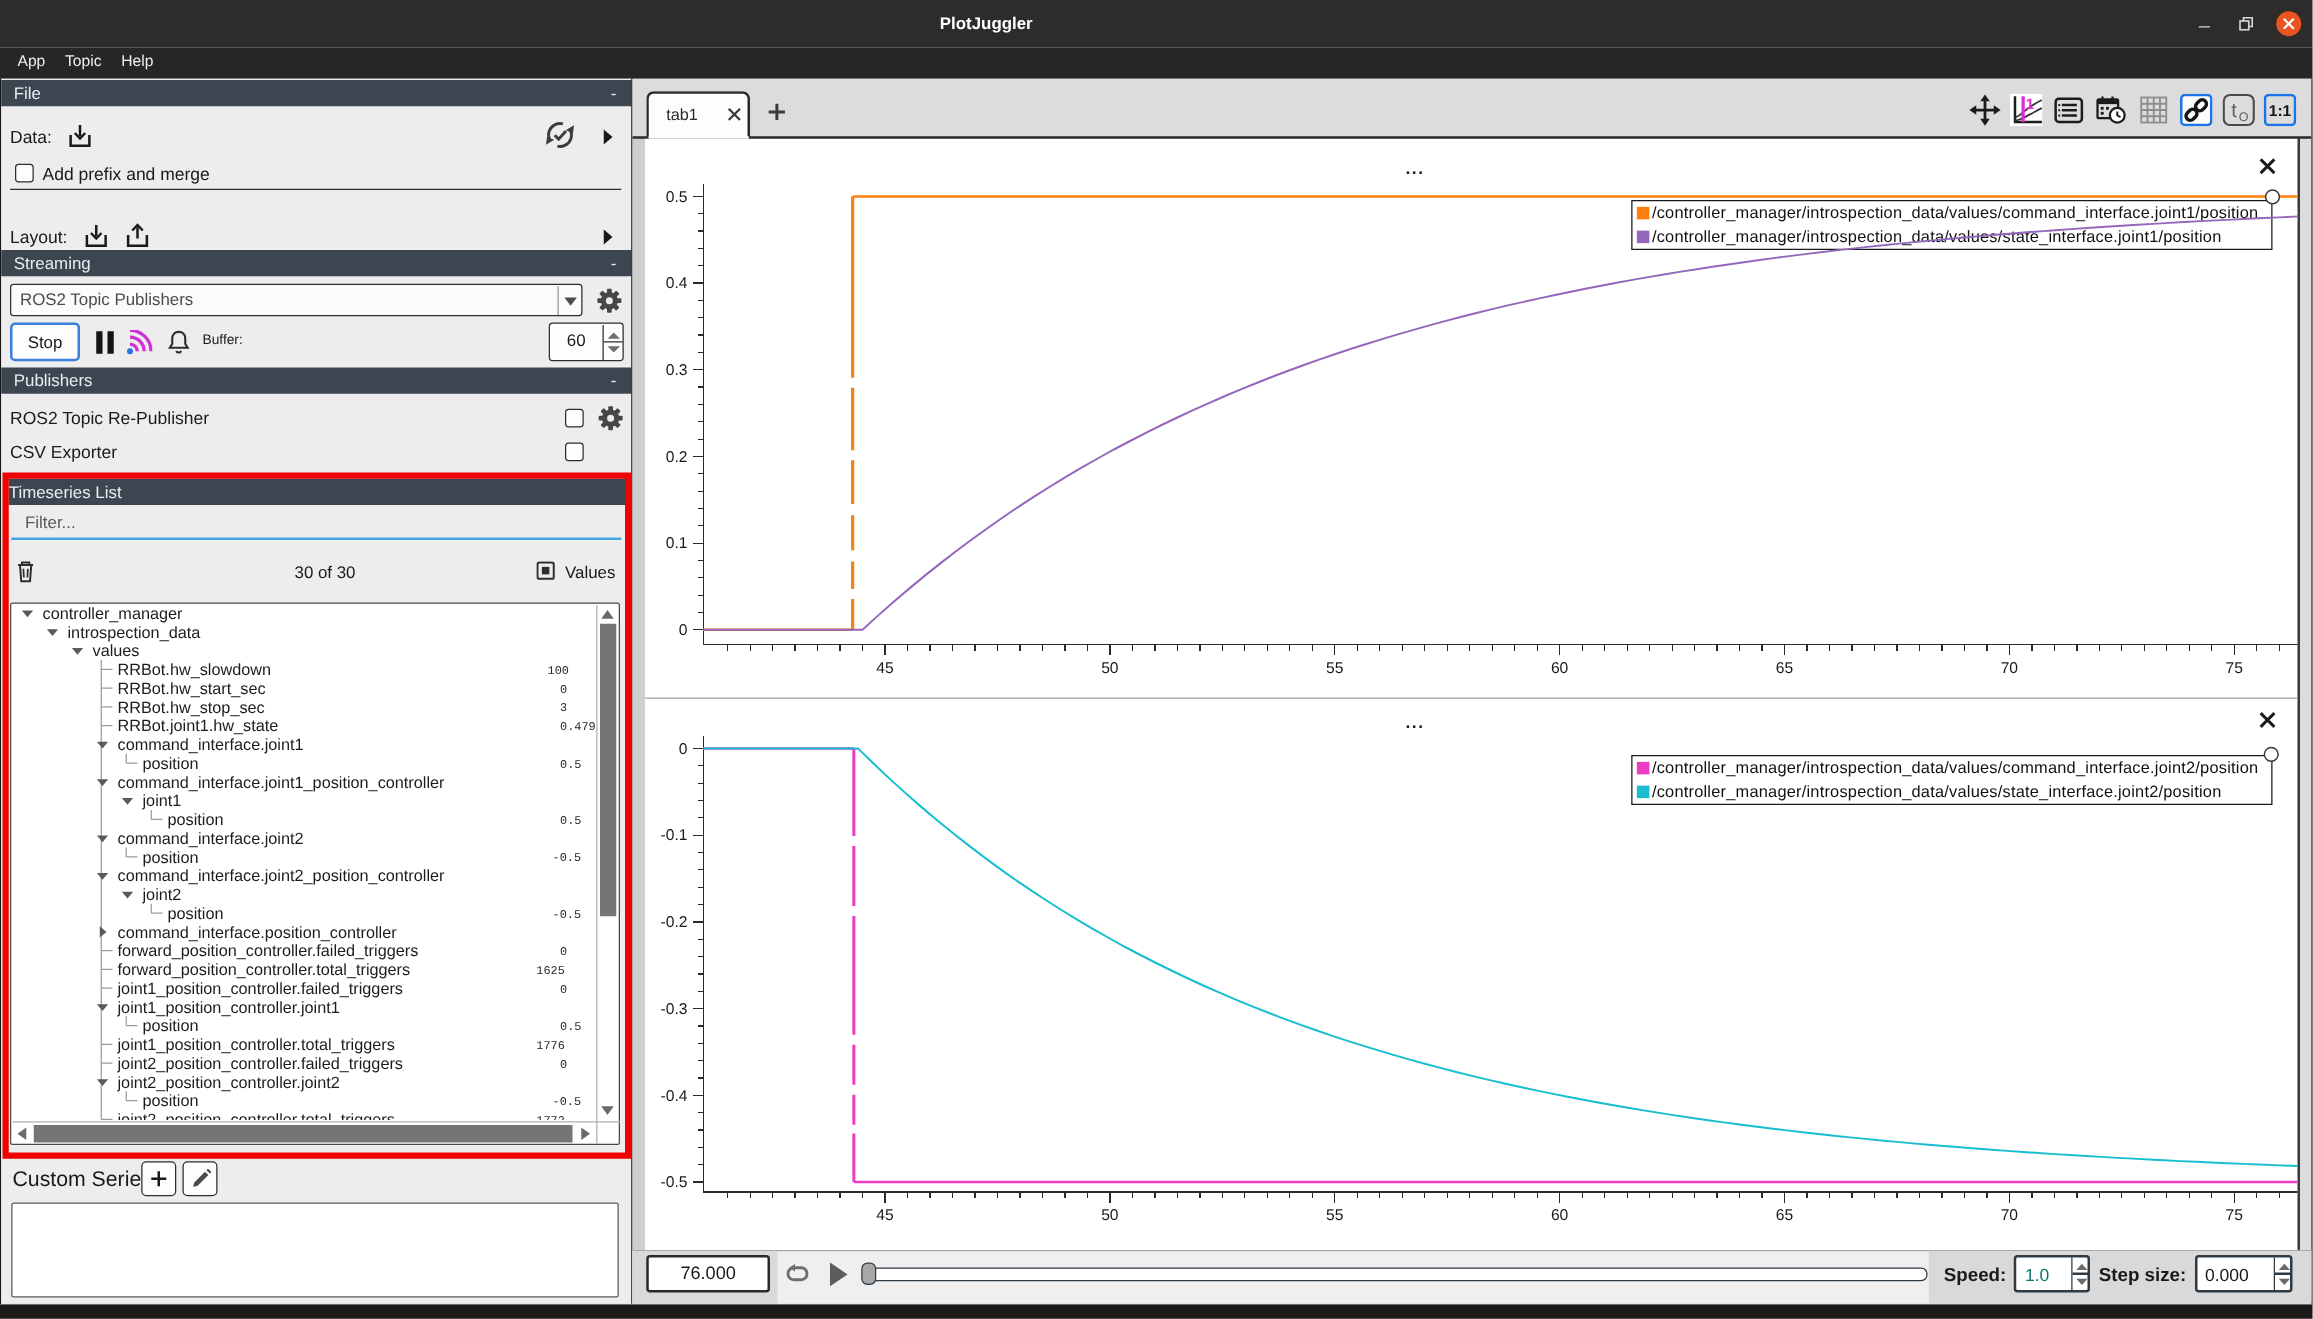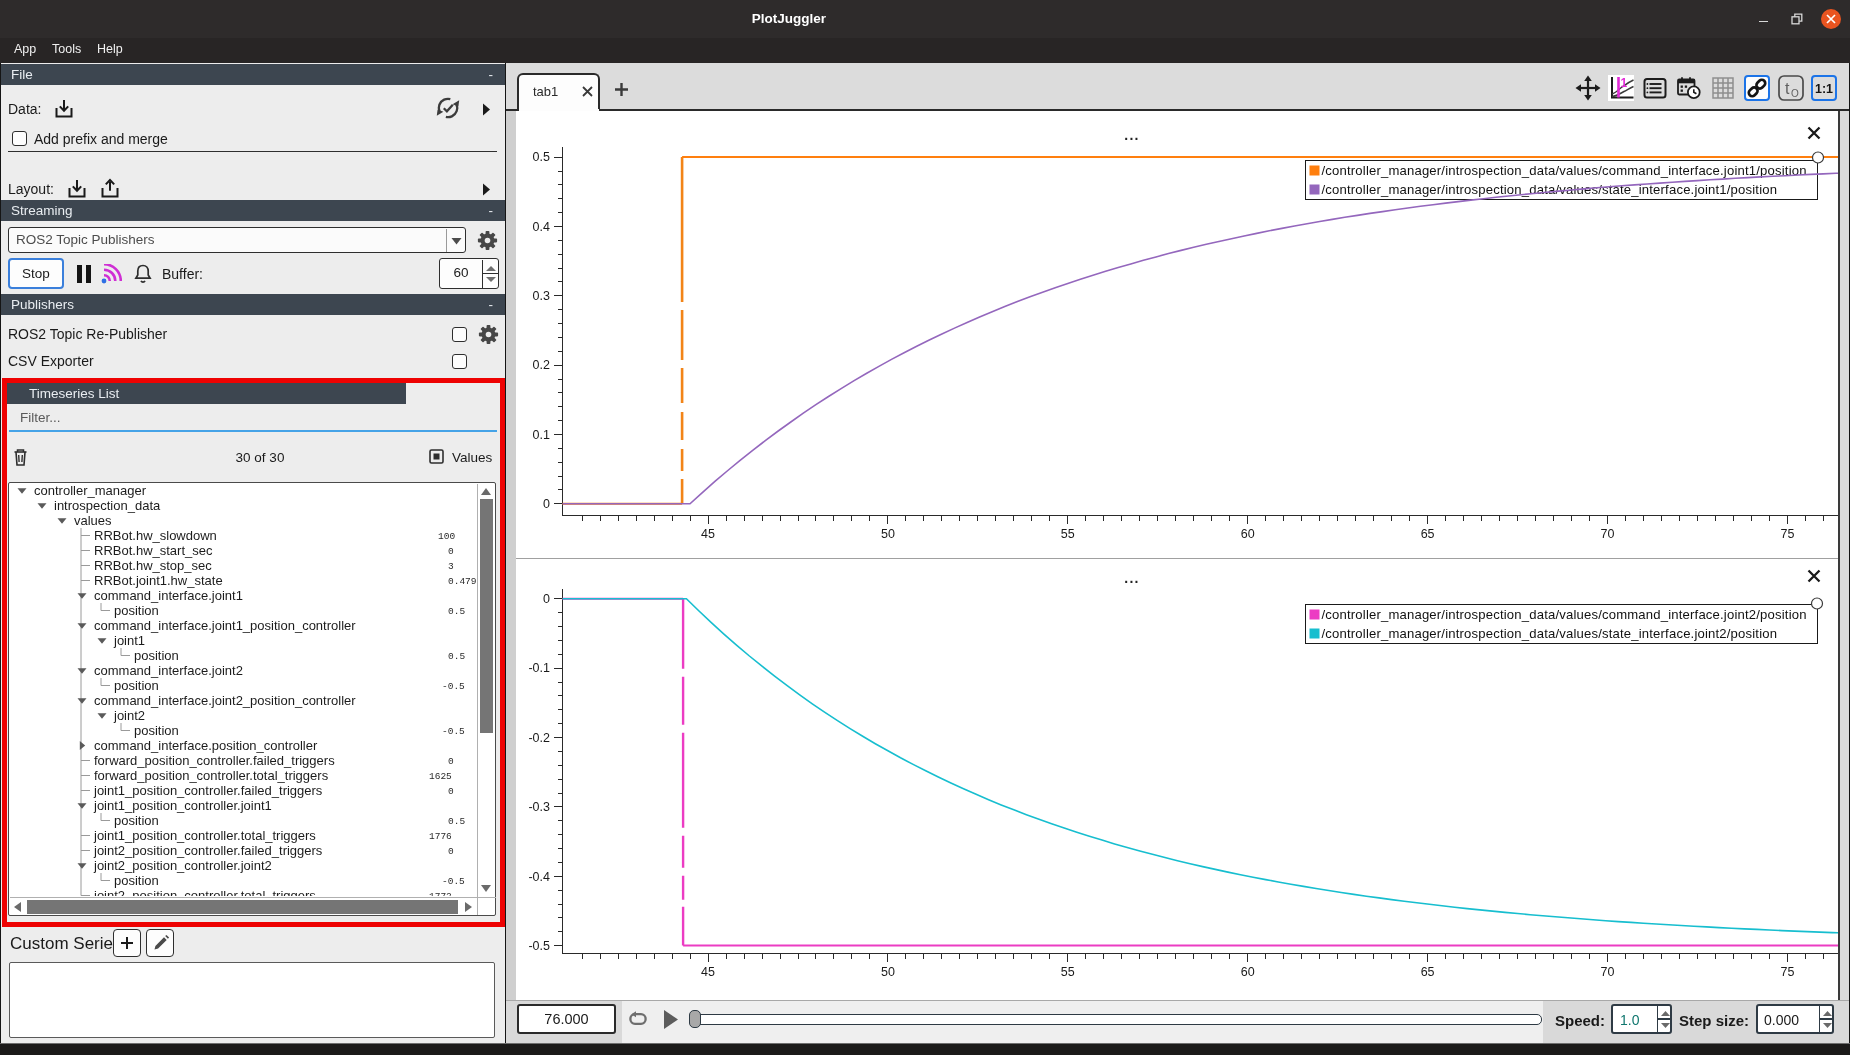--- a/index.html
+++ b/index.html
@@ -27,21 +27,21 @@
       <rect x="1" y="3.8" width="7" height="7" fill="none" stroke="#d8d8d8" stroke-width="1.3"></rect>
       <path d="M3.8 3.8 v-2.6 h7 v7 h-2.6" fill="none" stroke="#d8d8d8" stroke-width="1.3"></path>
     </svg>
 <div class="abs" style="left:1821px;top:9px;width:20px;height:20px;border-radius:50%;background:#e95420"></div>
 <svg style="position:absolute;left:1826px;top:14px" width="10" height="10" viewBox="0 0 10 10">
       <path d="M1 1 L9 9 M9 1 L1 9" stroke="#ffffff" stroke-width="1.7"></path>
     </svg>
 
 <div class="abs" style="left:0;top:38px;width:1850px;height:25px;background:#282525"></div>
 <div class="abs" style="left:14px;top:42px;color:#f0f0f0;font-size:12.5px">App</div>
-<div class="abs" style="left:52px;top:42px;color:#f0f0f0;font-size:12.5px">Tools</div>
+<div class="abs" style="left:52px;top:42px;color:#f0f0f0;font-size:12.5px">Topic</div>
 <div class="abs" style="left:97px;top:42px;color:#f0f0f0;font-size:12.5px">Help</div>
 
 <div class="abs" style="left:0;top:63px;width:1px;height:981px;background:#151515"></div>
 <div class="abs" style="left:1848.5px;top:63px;width:1.5px;height:981px;background:#151515"></div>
 <div class="abs" style="left:0;top:1042.5px;width:1850px;height:1.5px;background:#6e6e6e"></div>
 <div class="abs" style="left:0;top:1044px;width:1850px;height:11px;background:#1b1a19"></div>
 
 <div class="abs" style="left:1px;top:63px;width:504px;height:980px;background:#ededed"></div>
 
 <div class="hdr" style="top:64px">File<span class="min">-</span></div>
@@ -107,21 +107,21 @@
 <svg style="position:absolute;left:100px;top:264px" width="22" height="20" viewBox="0 0 22 20">
       <circle cx="4" cy="17" r="2.4" fill="#2f6fe4"></circle>
 <path d="M4 11.2 A5.8 5.8 0 0 1 9.8 17" fill="none" stroke="#cf2fd4" stroke-width="2.6"></path>
 <path d="M4 5.7 A11.3 11.3 0 0 1 15.3 17" fill="none" stroke="#cf2fd4" stroke-width="2.6"></path>
 <path d="M4 0.2 A16.8 16.8 0 0 1 20.8 17" fill="none" stroke="#cf2fd4" stroke-width="2.6"></path>
     </svg>
 <svg style="position:absolute;left:134px;top:263px" width="19" height="21" viewBox="0 0 19 21">
       <path d="M9 2.5 c-3.2 0-5.2 2.3-5.2 5.6 V12 l-1.9 3.2 h14.2 L14.2 12 V8.1 C14.2 4.8 12.2 2.5 9 2.5 Z" fill="none" stroke="#2e2e2e" stroke-width="1.7"></path>
       <path d="M7 17.8 a2.2 2.2 0 0 0 4 0" fill="none" stroke="#2e2e2e" stroke-width="1.6"></path>
     </svg>
-<div class="lbl" style="left:162px;top:266px;font-size:14px">Buffer:</div>
+<div class="lbl" style="left:162px;top:266px;font-size:11px">Buffer:</div>
 <div class="abs" style="left:439px;top:258px;width:60px;height:31px;background:#fdfdfd;border:1.5px solid #2e2e2e;border-radius:3px"></div>
 <div class="abs" style="left:446px;top:265px;width:30px;text-align:center;font-size:13.5px;color:#1a1a1a">60</div>
 <div class="abs" style="left:482px;top:259.5px;width:1px;height:28px;background:#2e2e2e"></div>
 <div class="abs" style="left:483px;top:273px;width:15px;height:1px;background:#2e2e2e"></div>
 <svg style="position:absolute;left:485px;top:265px" width="12" height="7" viewBox="0 0 12 7">
       <path d="M1 6 L6 1 L11 6 Z" fill="#6e6e6e"></path>
     </svg>
 <svg style="position:absolute;left:485px;top:276px" width="12" height="7" viewBox="0 0 12 7">
       <path d="M1 1 L6 6 L11 1 Z" fill="#6e6e6e"></path>
     </svg>
@@ -141,21 +141,21 @@
         <rect x="-1.9" y="-9.6" width="3.8" height="4.2" rx="0.8" fill="#474747" transform="rotate(315)"></rect>
         <circle r="6.9" fill="#474747"></circle>
         <circle r="2.8" fill="#ededed"></circle>
       </g>
     </svg>
 <div class="lbl" style="left:8px;top:353px">CSV Exporter</div>
 <div class="cb" style="left:452px;top:354px"></div>
 
 <div class="abs" style="left:2px;top:378px;width:503px;height:549px;border:5px solid #ee0202;z-index:50"></div>
 
-<div class="hdr" style="top:383px;left:7px;width:399px;padding-left:22px">Timeseries List</div>
+<div class="hdr" style="top:383px;left:7px;width:493px;padding-left:0">Timeseries List</div>
 <div class="abs" style="left:20px;top:410px;font-size:13.5px;color:#5a5a5a">Filter...</div>
 <div class="abs" style="left:9px;top:429.5px;width:488px;height:2px;background:#45a3e7"></div>
 <svg style="position:absolute;left:12px;top:448px" width="17" height="19" viewBox="0 0 17 19">
       <path d="M2.5 4 h12" stroke="#2e2e2e" stroke-width="1.6" fill="none"></path>
       <path d="M5.5 4 v-2 h6 v2" stroke="#2e2e2e" stroke-width="1.5" fill="none"></path>
       <path d="M4 4 l1 13 h7 l1-13" stroke="#2e2e2e" stroke-width="1.6" fill="none"></path>
       <path d="M6.7 7 l0.4 7 M10.3 7 l-0.4 7" stroke="#2e2e2e" stroke-width="1.4" fill="none"></path>
     </svg>
 <div class="abs" style="left:0px;top:450px;width:520px;text-align:center;font-size:13.5px;color:#1a1a1a">30 of 30</div>
 <svg style="position:absolute;left:429px;top:449px" width="16" height="16" viewBox="0 0 16 16">

